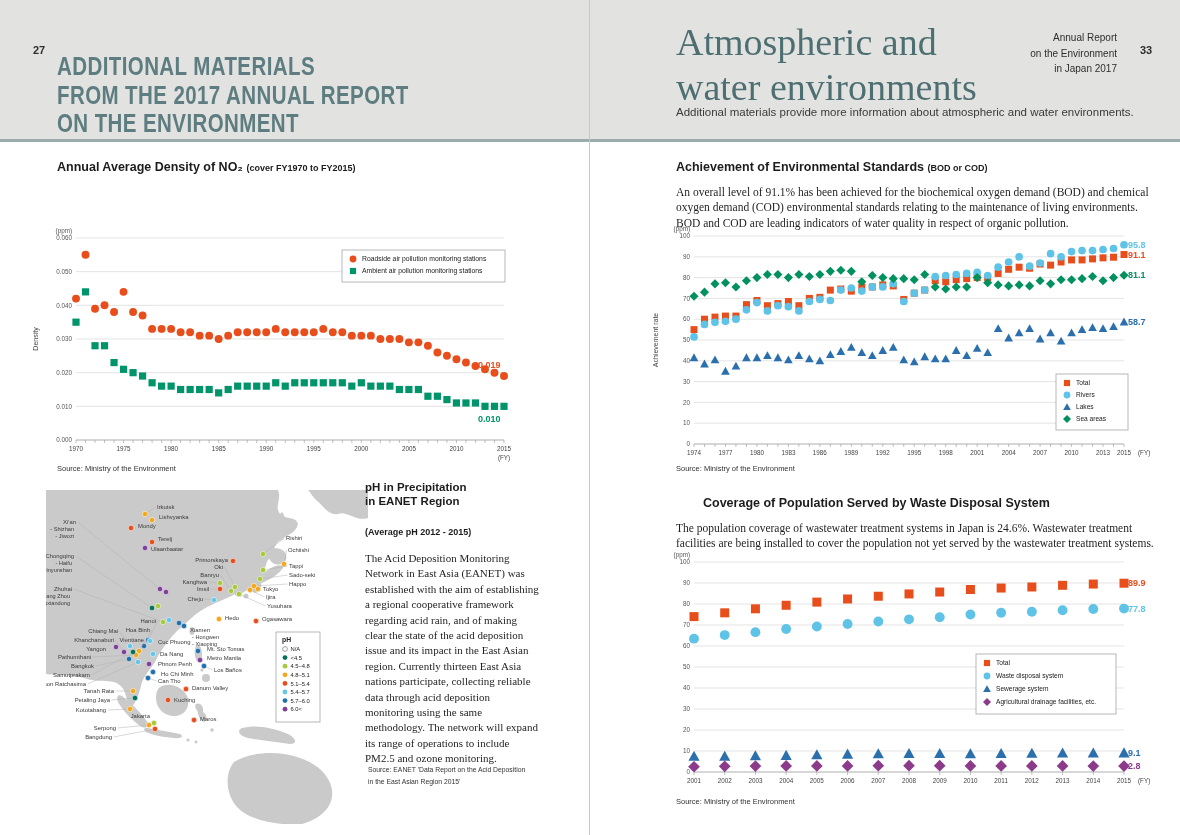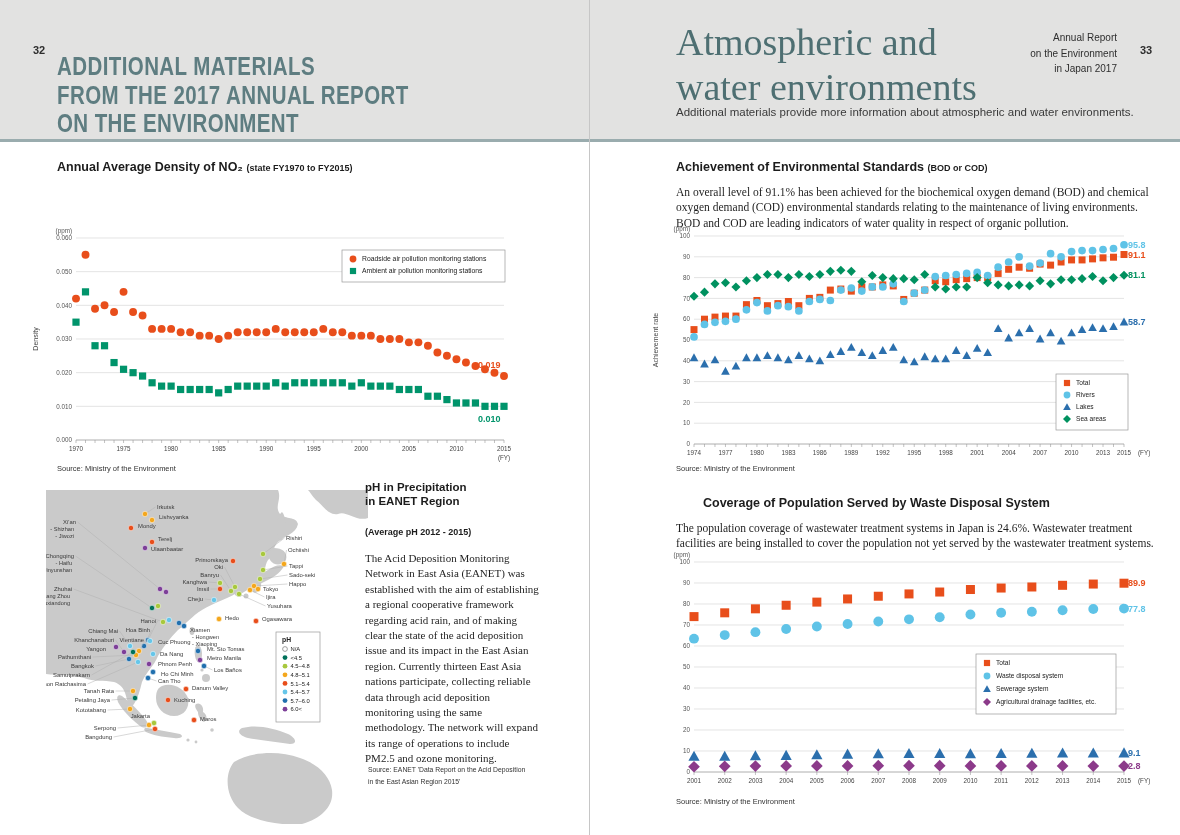--- a/index.html
+++ b/index.html
@@ -21,42 +21,42 @@
   .map-col-body{position:absolute;left:365px;top:540px;width:174px;font-family:"Liberation Serif",serif;font-size:11px;line-height:1.4;color:#1f1f1f;}
   .map-source{position:absolute;left:368px;top:764px;width:170px;font-size:6.8px;line-height:1.7;color:#333;}
 </style>
 </head>
 <body>
 
 <div class="spread">
   <div class="band"></div>
   <div class="divider"></div>
 
-  <div class="pagenum" style="left:33px;top:44px;">32</div>
+  <div class="pagenum" style="left:33px;top:44px;">27</div>
   <div class="ltitle">
     <div>ADDITIONAL MATERIALS</div>
     <div>FROM THE 2017 ANNUAL REPORT</div>
     <div>ON THE ENVIRONMENT</div>
   </div>
 
   <div class="rtitle">
     <div>Atmospheric and</div>
     <div>water environments</div>
   </div>
   <div class="runhead">
     <div>Annual Report</div>
     <div>on the Environment</div>
     <div>in Japan 2017</div>
   </div>
   <div class="pagenum" style="left:1140px;top:44px;">33</div>
   <div class="subtitle">Additional materials provide more information about atmospheric and water environments.</div>
 
   <div class="sec-title" style="left:57px;top:160px;">
     <span>Annual Average Density of NO₂</span>
-    <span class="note">(state FY1970 to FY2015)</span>
+    <span class="note">(cover FY1970 to FY2015)</span>
   </div>
   <div class="chart-box" style="left:28px;top:222px;" id="no2-chart"><svg width="520" height="252" viewBox="0 0 520 252">
         <g>
           <line x1="48" x2="476" y1="218" y2="218" stroke="#999" stroke-width="0.8"></line>
           <text x="44" y="220.2" text-anchor="end" font-size="6.3" fill="#555">0.000</text>
           <line x1="48" x2="476" y1="184.33333333333331" y2="184.33333333333331" stroke="#d8d8d8" stroke-width="0.7"></line>
           <text x="44" y="186.5333333333333" text-anchor="end" font-size="6.3" fill="#555">0.010</text>
           <line x1="48" x2="476" y1="150.66666666666666" y2="150.66666666666666" stroke="#d8d8d8" stroke-width="0.7"></line>
           <text x="44" y="152.86666666666665" text-anchor="end" font-size="6.3" fill="#555">0.020</text>
           <line x1="48" x2="476" y1="117" y2="117" stroke="#d8d8d8" stroke-width="0.7"></line>

